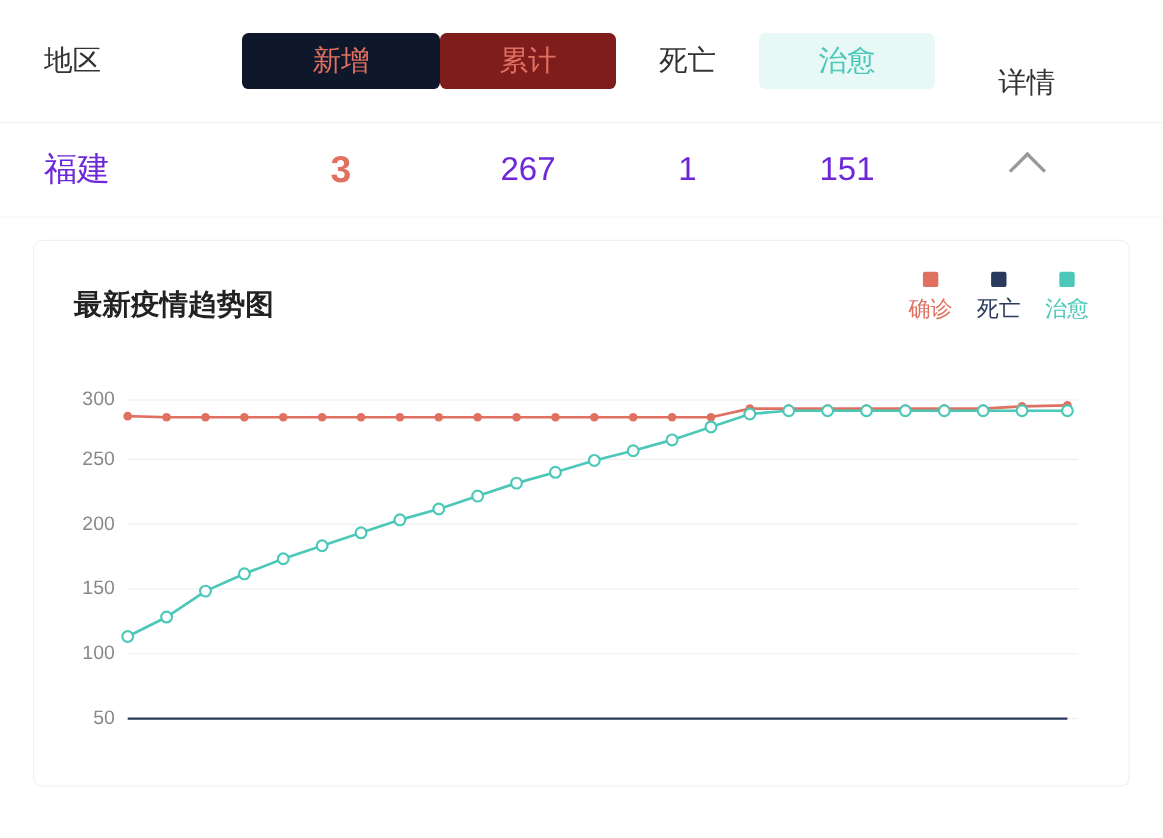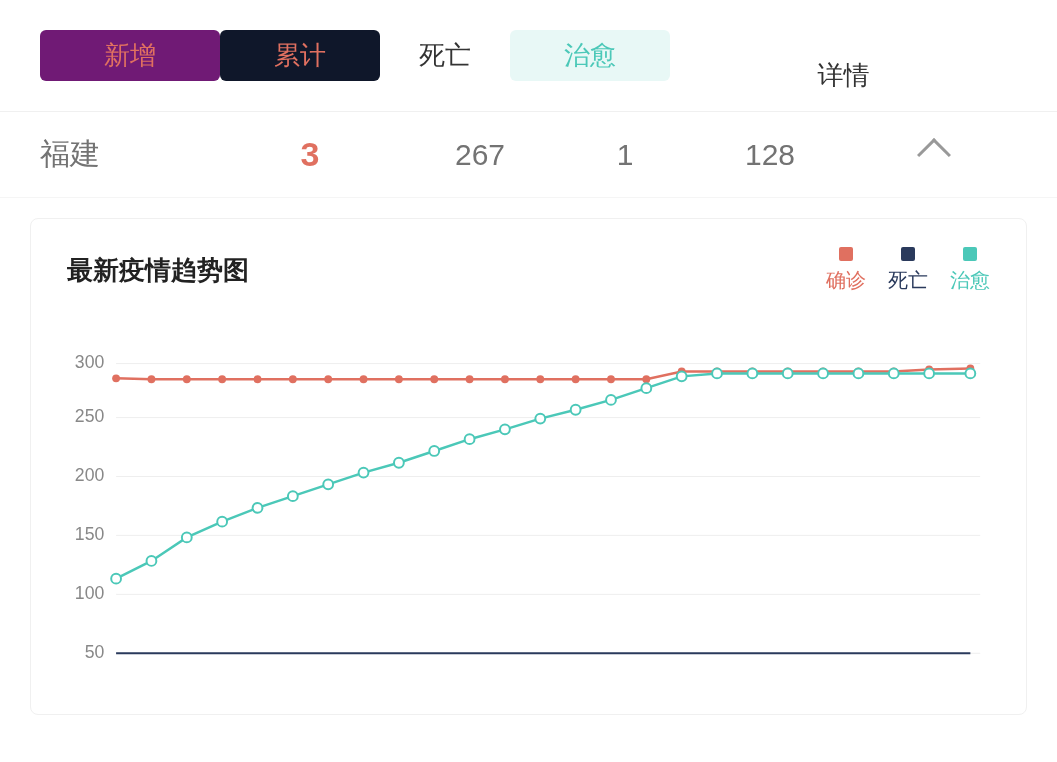--- a/index.html
+++ b/index.html
@@ -15,33 +15,33 @@
       align-items: center;
       padding: 18px 40px;
       border-bottom: 1px solid #f0f0f0;
     }
     .header-cell {
       font-size: 26px;
       color: #333;
       font-weight: 500;
     }
     .header-cell.region { flex: 0 0 180px; }
-    .header-cell.new-cases { flex: 0 0 180px; text-align: center; color: #e07060; background: #701a75; padding: 8px 0; border-radius: 6px; }
-    .header-cell.cumulative { flex: 0 0 160px; text-align: center; color: #e07060; background: #0f172a; padding: 8px 0; border-radius: 6px; }
+    .header-cell.new-cases { flex: 0 0 180px; text-align: center; color: #e07060; background: #0f172a; padding: 8px 0; border-radius: 6px; }
+    .header-cell.cumulative { flex: 0 0 160px; text-align: center; color: #e07060; background: #7f1d1d; padding: 8px 0; border-radius: 6px; }
     .header-cell.death { flex: 0 0 130px; text-align: center; color: #333; }
     .header-cell.recovered { flex: 0 0 160px; text-align: center; color: #4bc8b8; background: #e8f8f6; padding: 8px 0; border-radius: 6px; }
     .header-cell.detail { flex: 1; text-align: center; color: #333; margin-top: 40px; }
 
     .data-row {
       display: flex;
       align-items: center;
       padding: 22px 40px;
       border-bottom: 1px solid #f5f5f5;
     }
-    .data-cell { font-size: 30px; color: #737373; }
+    .data-cell { font-size: 30px; color: #6d28d9; }
     .data-cell.region { flex: 0 0 180px; font-size: 30px; }
     .data-cell.new-cases { flex: 0 0 180px; text-align: center; color: #e07060; font-size: 34px; font-weight: 600; }
     .data-cell.cumulative { flex: 0 0 160px; text-align: center; font-size: 30px; }
     .data-cell.death { flex: 0 0 130px; text-align: center; font-size: 30px; }
     .data-cell.recovered { flex: 0 0 160px; text-align: center; font-size: 30px; }
     .data-cell.detail { flex: 1; text-align: center; }
 
     .chevron-up {
       display: inline-block;
       width: 24px;
@@ -55,21 +55,21 @@
     .chart-container {
       margin: 20px 30px;
       background: #fff;
       border: 1px solid #f0f0f0;
       border-radius: 8px;
       padding: 28px 36px 20px 36px;
     }
 
     .chart-header {
       display: flex;
-      align-items: center;
+      align-items: flex-end;
       margin-bottom: 20px;
     }
     .chart-title {
       font-size: 26px;
       font-weight: 700;
       color: #222;
       flex: 1;
     }
     .legend {
       display: flex;
@@ -111,33 +111,34 @@
 
     svg.line-chart {
       width: 100%;
       height: 100%;
     }
   </style>
 </head>
 <body>
 
 <div class="header-row">
+  <div class="header-cell region">地区</div>
   <div class="header-cell new-cases">新增</div>
   <div class="header-cell cumulative">累计</div>
   <div class="header-cell death">死亡</div>
   <div class="header-cell recovered">治愈</div>
   <div class="header-cell detail">详情</div>
 </div>
 
 <div class="data-row">
   <div class="data-cell region">福建</div>
   <div class="data-cell new-cases">3</div>
   <div class="data-cell cumulative">267</div>
   <div class="data-cell death">1</div>
-  <div class="data-cell recovered">128</div>
+  <div class="data-cell recovered">151</div>
   <div class="data-cell detail">
     <span class="chevron-up"></span>
   </div>
 </div>
 
 <div class="chart-container">
   <div class="chart-header">
     <div class="chart-title">最新疫情趋势图</div>
     <div class="legend">
       <div class="legend-item">

